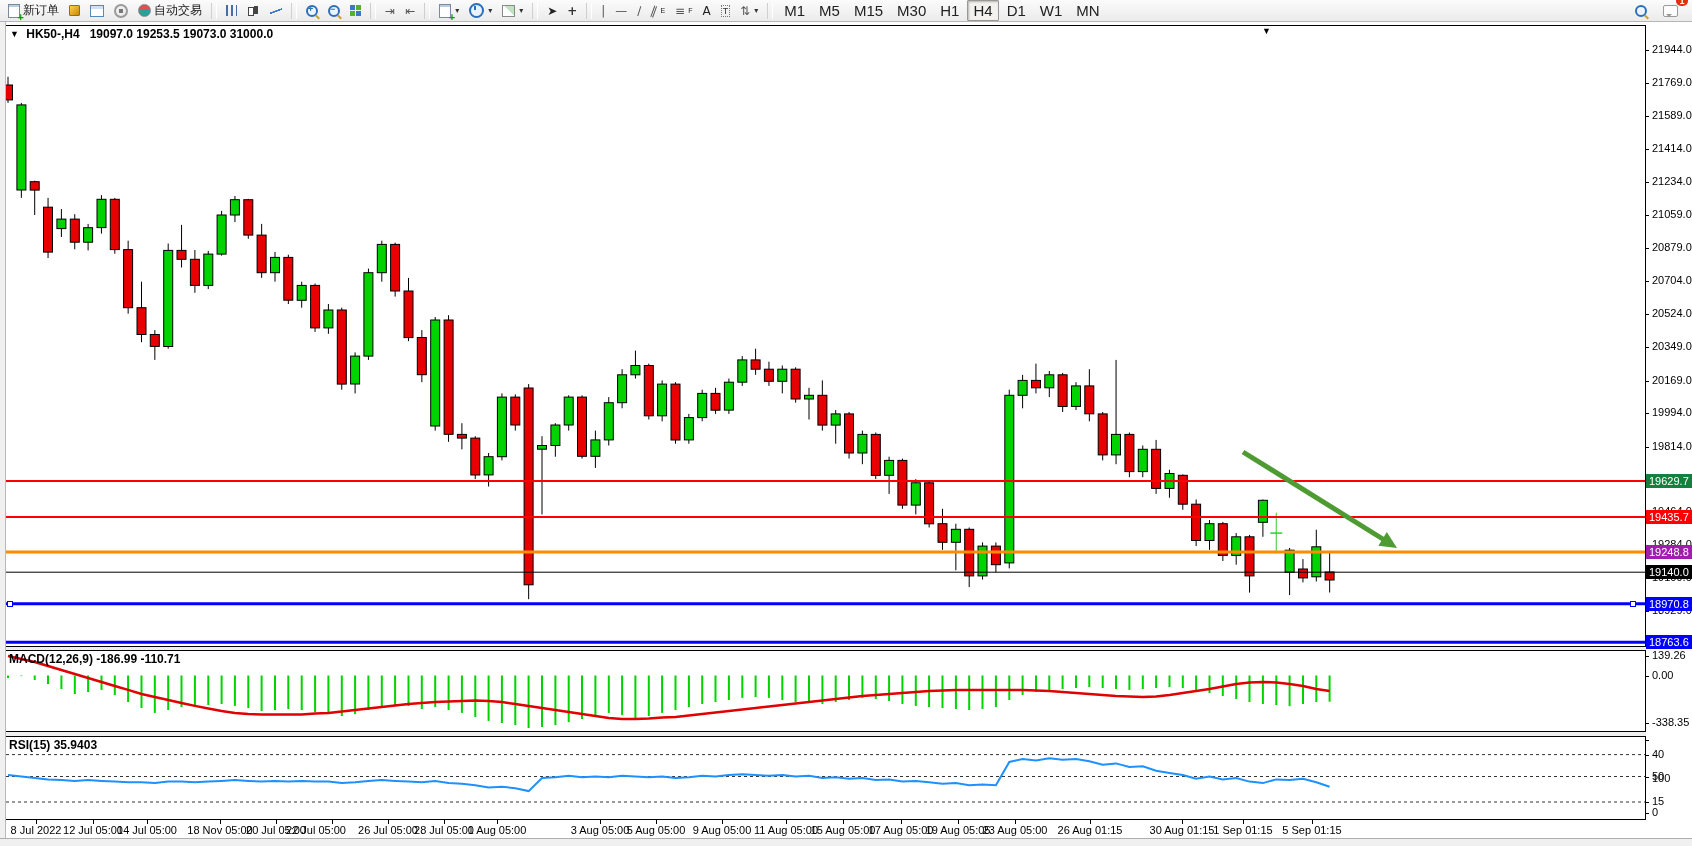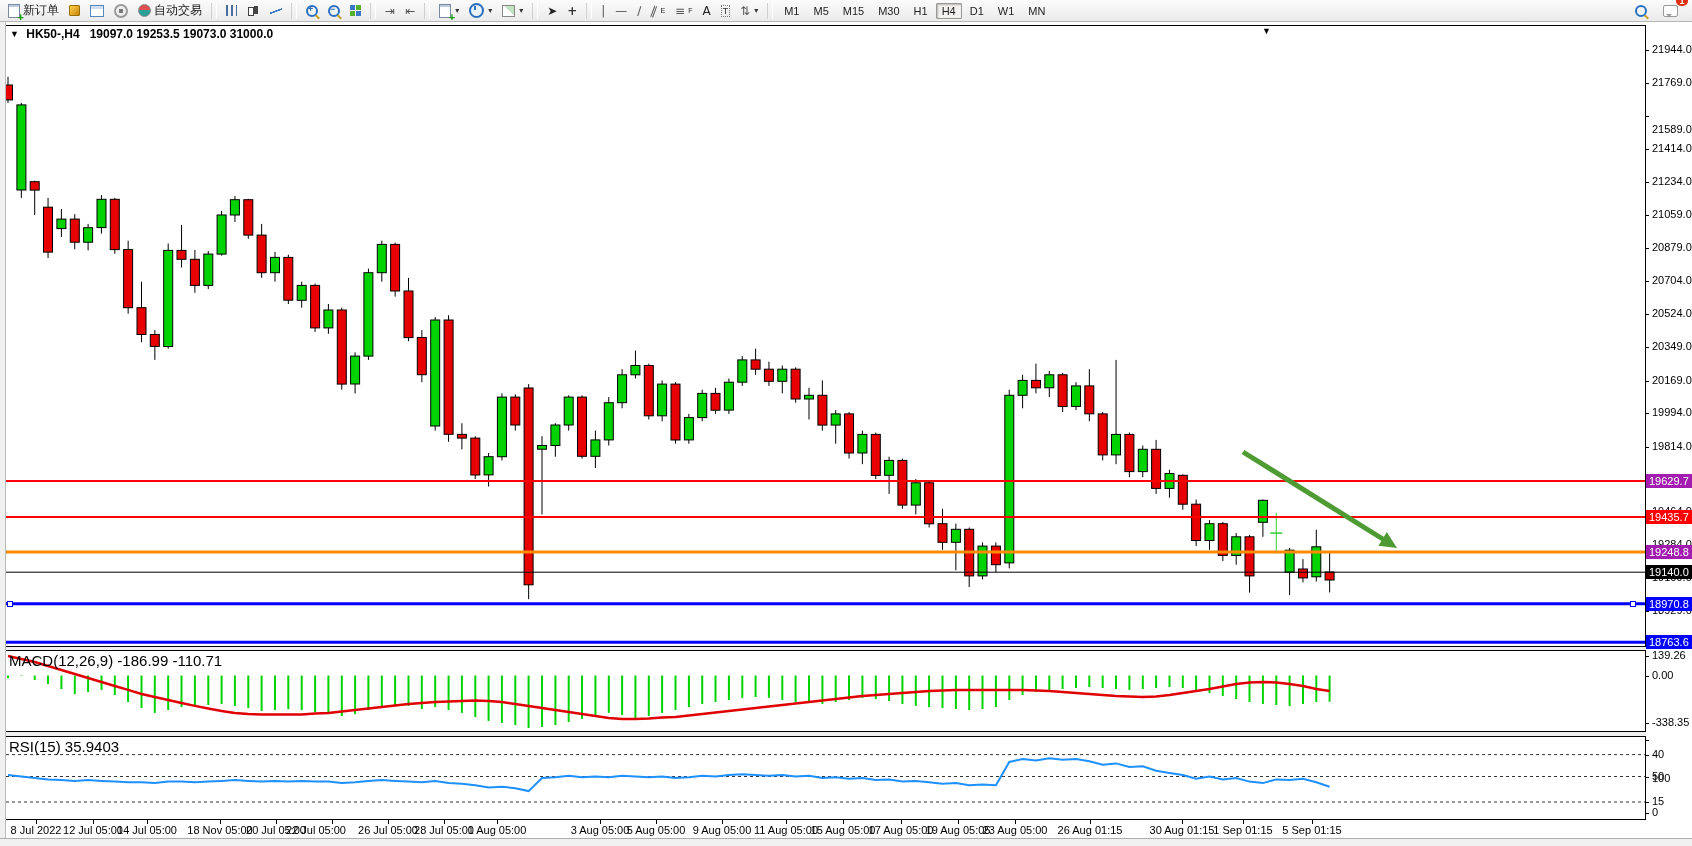--- a/index.html
+++ b/index.html
@@ -7,21 +7,21 @@
        font-family:"Liberation Sans","DejaVu Sans",sans-serif;-webkit-font-smoothing:none}
   
   .toolbar{position:absolute;left:0;top:0;width:1692px;height:22px;z-index:40;
     background:linear-gradient(#fbfbfb,#ebebeb);border-bottom:1px solid #b5b5b5;
     display:flex;align-items:center;padding:0 4px;box-sizing:border-box;gap:2px}
   .tbtn{height:19px;display:flex;align-items:center;gap:3px;padding:0 3px;
     font-size:12px;color:#1a1a1a;border:1px solid transparent;border-radius:2px;cursor:default;flex:none}
   .tsep{width:4px;height:16px;border-left:1px solid #cfcfcf;border-right:1px solid #fff;margin:0 3px;flex:none}
   .glyph{font-size:12px;color:#555;font-family:"DejaVu Sans","DejaVu Sans Mono",sans-serif;line-height:1}
   .caret{font-size:8px;color:#333;margin-left:1px}
-  .tf{font-size:11px;color:#222;padding:1px 5px;border:1px solid transparent;border-radius:1px;flex:none}
+  .tf{font-size:15px;color:#222;padding:1px 5px;border:1px solid transparent;border-radius:1px;flex:none}
   .tf.active{border:1px solid #989898;background:#f3f2ee;box-shadow:inset 1px 1px 2px rgba(0,0,0,.25)}
   .right-tools{margin-left:auto;display:flex;align-items:center;gap:8px;padding-right:6px}
   
   .ic-doc{width:10px;height:12px;background:#fff;border:1px solid #7a8aa0;position:relative;box-shadow:inset 0 2px #bcd}
   .ic-doc::after{content:"+";position:absolute;right:-5px;bottom:-6px;color:#0a9c0a;font-weight:bold;font-size:11px}
   .ic-cube{width:9px;height:9px;background:linear-gradient(135deg,#ffd24a,#c8860a);border:1px solid #9a6d08;border-radius:1px}
   .ic-win{width:12px;height:10px;border:1px solid #5588bb;background:linear-gradient(#cfe0f4 35%,#fff 35%)}
   .ic-sig{width:10px;height:10px;border:2px solid #9a9a9a;border-radius:50%;background:radial-gradient(circle,#777 30%,#eee 32%)}
   .ic-auto{width:11px;height:11px;border-radius:50%;background:linear-gradient(#e05050 45%,#2aa198 45%);border:1px solid #888}
   .ic-bars{width:11px;height:11px;background:repeating-linear-gradient(90deg,#4a6da0 0 2px,transparent 2px 5px)}
@@ -48,21 +48,21 @@
   
   .pane{position:absolute;background:#fff;border:1px solid #000;box-sizing:border-box;z-index:1}
   .gap{position:absolute;left:0;width:1692px;background:#efefef;z-index:0}
   .axis-area{position:absolute;left:1646px;top:22px;width:46px;height:816px;background:#fff;z-index:2}
   .win-left{position:absolute;left:0;top:22px;width:5px;height:824px;background:#f0f0f0;border-right:1px solid #b9b9b9;z-index:3}
   .bottom-strip{position:absolute;left:0;top:838px;width:1692px;height:8px;background:#f0f0f0;border-top:1px solid #adadad;z-index:6}
   #gfx{position:absolute;left:0;top:0;width:1692px;height:846px;z-index:5}
   #labels{position:absolute;left:0;top:0;width:1692px;height:846px;z-index:10;pointer-events:none}
   .chart-title{position:absolute;left:10px;top:27px;font-size:12px;font-weight:bold;color:#000}
   .chart-title .tri{font-size:9px;vertical-align:1px;margin-right:4px}
-  .ind-label{position:absolute;font-size:15px;font-weight:normal;color:#000}
+  .ind-label{position:absolute;font-size:12px;font-weight:bold;color:#000}
   .ptick{position:absolute;left:1652px;font-size:11px;color:#000;white-space:nowrap}
   .pdash{position:absolute;left:1645px;width:4px;height:1px;background:#000}
   .badge{position:absolute;left:1646px;width:46px;height:14px;font-size:11px;line-height:14px;
     color:#fff;padding-left:3px;box-sizing:border-box;white-space:nowrap}
   .ttick{position:absolute;top:824px;font-size:11px;color:#000;transform:translateX(-50%);white-space:nowrap}
   .tdash{position:absolute;top:820px;width:1px;height:4px;background:#000}
   .handle{position:absolute;width:6px;height:6px;background:#fff;border:1px solid #0000ff;box-sizing:border-box;z-index:11}
   .shift-marker{position:absolute;top:26px;font-size:9px;color:#000;z-index:11}
 </style>
 </head>
@@ -540,21 +540,21 @@
     <span>19097.0 19253.5 19073.0 31000.0</span>
   </div>
   <div class="shift-marker" style="left:1262px">▼</div>
   <div class="ind-label" style="left:9px;top:652px">MACD(12,26,9) -186.99 -110.71</div>
   <div class="ind-label" style="left:9px;top:738px">RSI(15) 35.9403</div>
 <div class="pdash" style="top:50px"></div>
     <div class="ptick" style="top:43px">21944.0</div>
     <div class="pdash" style="top:83px"></div>
     <div class="ptick" style="top:76px">21769.0</div>
     <div class="pdash" style="top:116px"></div>
-    <div class="ptick" style="top:123px">21589.0</div>
+    <div class="ptick" style="top:109px">21589.0</div>
     <div class="pdash" style="top:149px"></div>
     <div class="ptick" style="top:142px">21414.0</div>
     <div class="pdash" style="top:182px"></div>
     <div class="ptick" style="top:175px">21234.0</div>
     <div class="pdash" style="top:215px"></div>
     <div class="ptick" style="top:208px">21059.0</div>
     <div class="pdash" style="top:248px"></div>
     <div class="ptick" style="top:241px">20879.0</div>
     <div class="pdash" style="top:281px"></div>
     <div class="ptick" style="top:274px">20704.0</div>
@@ -589,21 +589,21 @@
     <div class="pdash" style="top:740px"></div>
     <div class="ptick" style="top:772px">100</div>
     <div class="pdash" style="top:755px"></div>
     <div class="ptick" style="top:748px">40</div>
     <div class="pdash" style="top:777px"></div>
     <div class="ptick" style="top:770px">50</div>
     <div class="pdash" style="top:802px"></div>
     <div class="ptick" style="top:795px">15</div>
     <div class="pdash" style="top:813px"></div>
     <div class="ptick" style="top:806px">0</div>
-    <div class="badge" style="top:474px;background:#a21caf">19629.7</div>
+    <div class="badge" style="top:474px;background:#15803d">19629.7</div>
     <div class="badge" style="top:510px;background:#ff0000">19435.7</div>
     <div class="badge" style="top:545px;background:#a21caf">19248.8</div>
     <div class="badge" style="top:565px;background:#000000">19140.0</div>
     <div class="badge" style="top:597px;background:#0000ff">18970.8</div>
     <div class="badge" style="top:635px;background:#0000ff">18763.6</div>
     <div class="tdash" style="left:36px"></div>
     <div class="ttick" style="left:36px">8 Jul 2022</div>
     <div class="tdash" style="left:93px"></div>
     <div class="ttick" style="left:93px">12 Jul 05:00</div>
     <div class="tdash" style="left:147px"></div>

